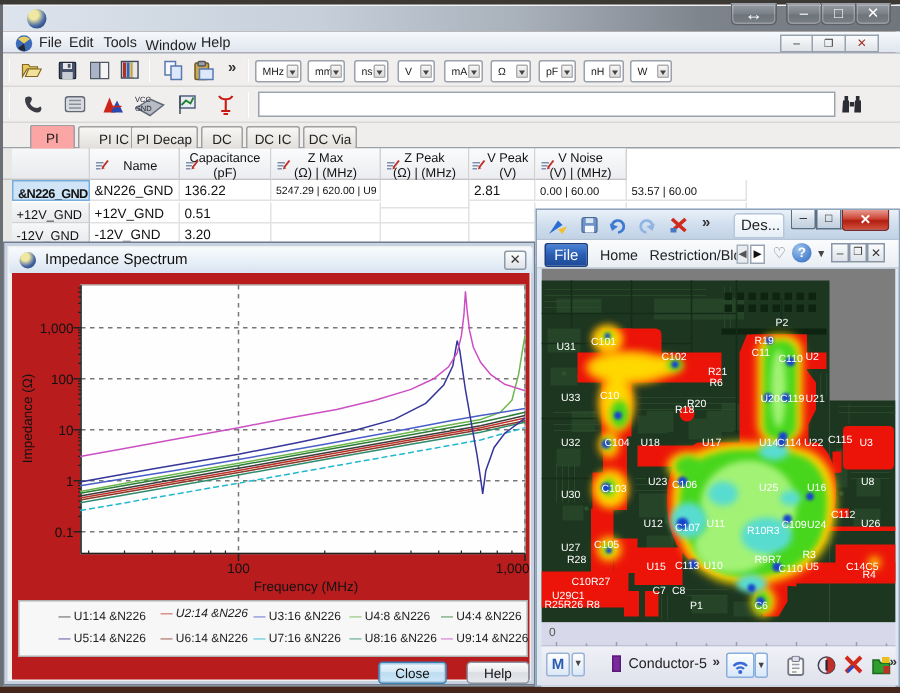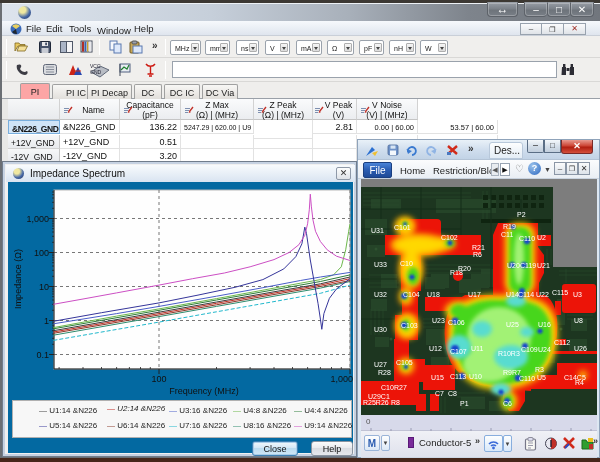--- a/index.html
+++ b/index.html
@@ -42,21 +42,21 @@
 .tab.active { background:#fca5a5; height:16px; top:1px; z-index:2; }
 
 #tablearea { left:2px; top:99px; width:598px; height:77px; background:#fff; }
 .th { position:absolute; top:0; height:21px; background:linear-gradient(#fafbfc,#ebedf0);
   border-right:1px solid #d2d2d2; border-bottom:1px solid #c5c5c5; font-size:8.5px; color:#111;
   text-align:center; line-height:10px; padding-top:1px;}
 .rowhead { position:absolute; left:6px; width:52px; height:14px; background:linear-gradient(#f6f7f8,#e8eaed);
   border-right:1px solid #c5c5c5; border-bottom:1px solid #d2d2d2; font-size:8.5px; color:#111; padding:2.5px 0 0 3px; white-space:nowrap; }
 .cell { position:absolute; height:14px; border-right:1px solid #e2e2e2; border-bottom:1px solid #e2e2e2;
   font-size:9px; color:#111; padding:2px 3px 0 3px; white-space:nowrap; overflow:hidden; }
-.cell.num { text-align:right; }
+.cell.num { }
 .sorticon { position:absolute; width:10px; height:8px; }
 
 #impwin { left:2px; top:161px; width:355px; height:296px;
   background:#f0f0f0; border:1px solid #717d8c; box-shadow: inset 0 0 0 2px #c6d2e2; }
 #imptitle { left:3px; top:3px; width:349px; height:17px;
   background:linear-gradient(#f8fbfd,#d9e4f1); font-size:10px; color:#111; }
 #impclose { position:absolute; right:4px; top:2px; width:15px; height:13px; border:1px solid #8e99a8; border-radius:2px;
   background:linear-gradient(#fcfdfd,#dfe3e8); color:#333; font-size:9px; line-height:11px; text-align:center; }
 
 #rwin { left:357px; top:139px; width:243px; height:319px;
@@ -263,21 +263,21 @@
     <div class="cell" style="left:355px; top:50px; width:61px;"></div>
     <div class="cell" style="left:416px; top:50px; width:80px;"></div>
   </div>
 
   <div class="abs" id="impwin">
     <div class="abs" id="imptitle">
       <span class="abs" style="left:7px;top:3px;width:11px;height:11px;border-radius:50%;background:radial-gradient(circle at 35% 30%, #f0e8a0 25%, #4668a8 60%, #203050);"></span>
       <span class="abs" style="left:24px;top:3px;">Impedance Spectrum</span>
       <span id="impclose">✕</span>
     </div>
-    <div class="abs" id="impbody" style="left:5px;top:20px;width:345px;height:271px;background:#0369a1;">
+    <div class="abs" id="impbody" style="left:5px;top:20px;width:345px;height:271px;background:#b91c1c;">
       <svg width="345" height="230" style="position:absolute;left:0;top:0;">
         <rect x="46" y="8" width="296" height="179" fill="#fefefe" stroke="#b8b8b8" stroke-width="1"></rect>
 
         <g stroke="#777" stroke-width="1" stroke-dasharray="3,3">
           <line x1="46" y1="36.5" x2="342" y2="36.5"></line>
           <line x1="46" y1="70.5" x2="342" y2="70.5"></line>
           <line x1="46" y1="104.5" x2="342" y2="104.5"></line>
           <line x1="46" y1="138.5" x2="342" y2="138.5"></line>
           <line x1="46" y1="172.5" x2="342" y2="172.5"></line>
           <line x1="151" y1="8" x2="151" y2="187"></line>

